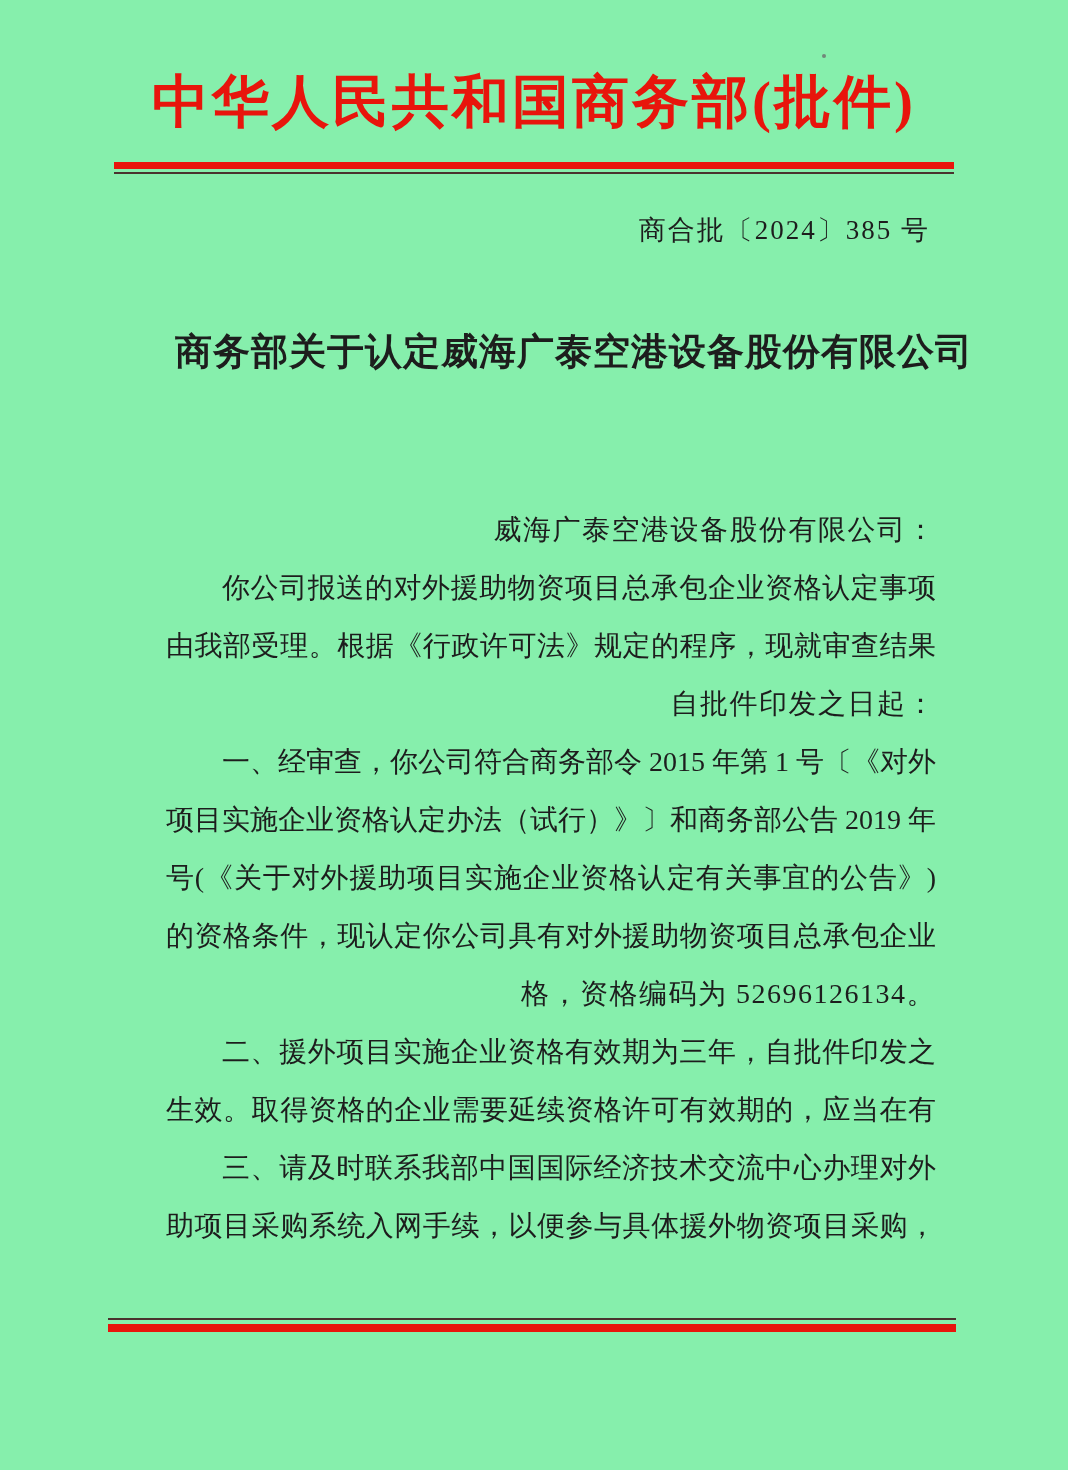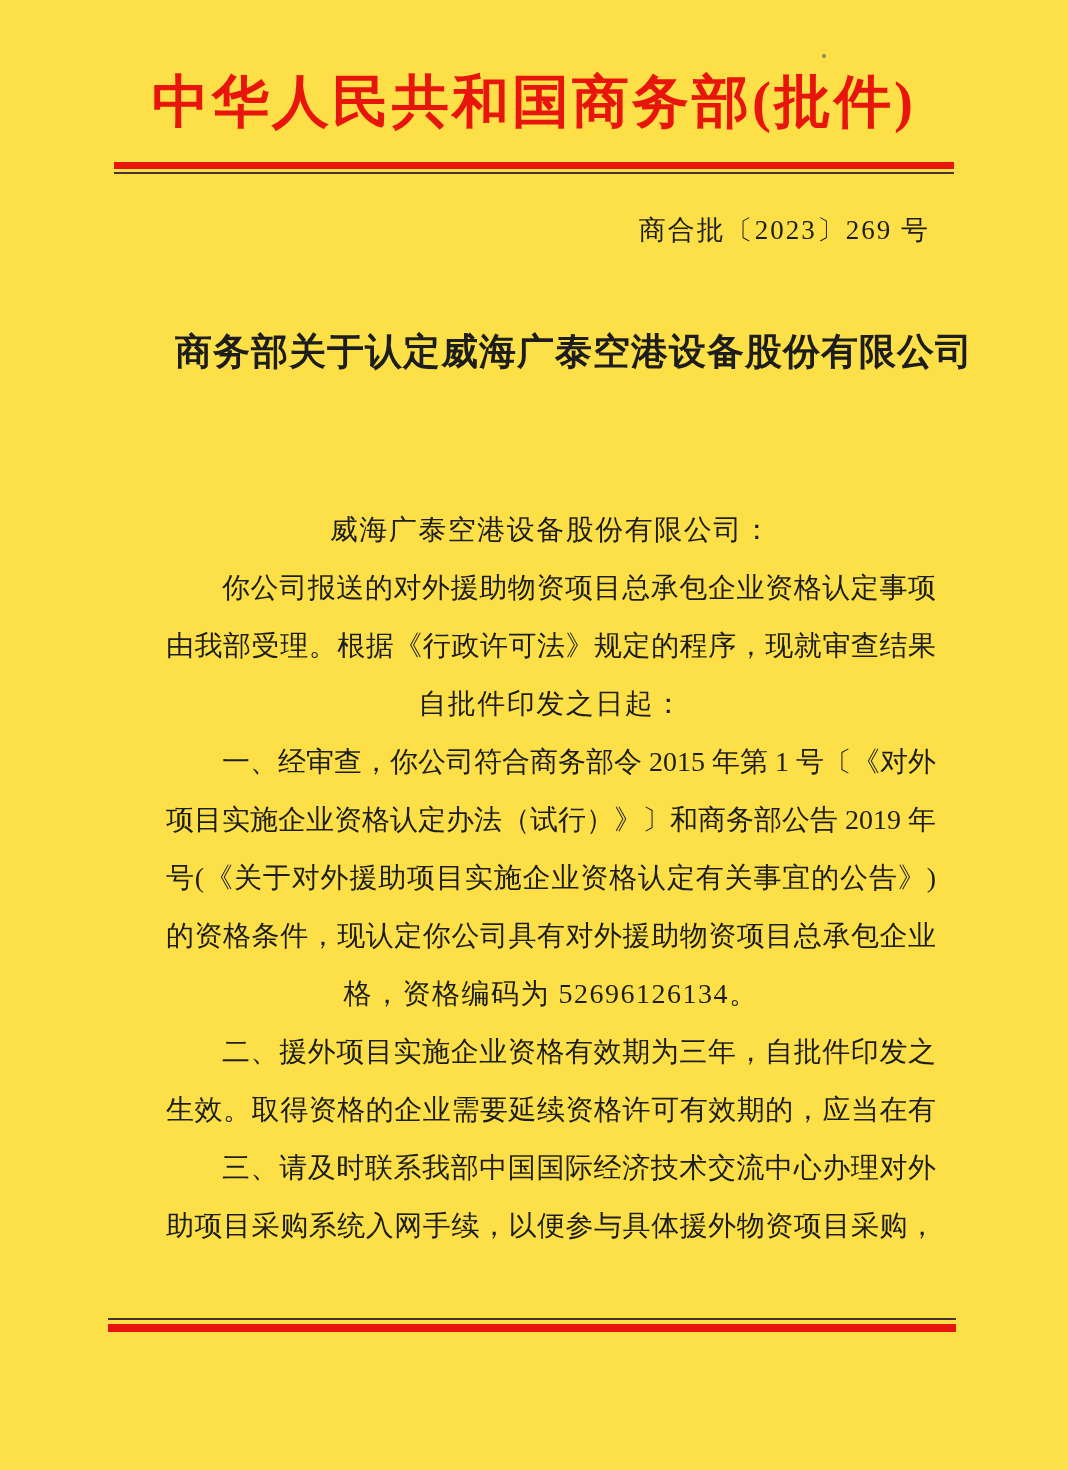--- a/index.html
+++ b/index.html
@@ -9,21 +9,21 @@
   }
   html, body {
     margin: 0;
     padding: 0;
     background: #ffffff;
   }
   .page {
     position: relative;
     width: 1068px;
     height: 1470px;
-    background: #fde047;
+    background: #86efac;
     overflow: hidden;
     font-family: "Liberation Serif", "DejaVu Serif", serif;
     color: var(--text);
   }
   .header-title {
     position: absolute;
     top: 64px;
     left: 0;
     width: 100%;
     text-align: center;
@@ -73,21 +73,21 @@
     overflow: hidden;
   }
   .line.justify {
     text-align: justify;
     text-align-last: justify;
   }
   .line.indent {
     text-indent: 56px;
   }
   .line.plain {
-    text-align: center;
+    text-align: right;
     letter-spacing: 1.5px;
   }
   .speck {
     position: absolute;
     top: 54px;
     left: 822px;
     width: 4px;
     height: 4px;
     border-radius: 50%;
     background: #6d6d6d;
@@ -99,21 +99,21 @@
 
 <div class="page">
 
   <div class="header-title">中华人民共和国商务部(批件)</div>
 
   <div class="speck"></div>
 
   <div class="rule rule-red-top"></div>
   <div class="rule rule-dark-top"></div>
 
-  <div class="doc-number">商合批〔2023〕269 号</div>
+  <div class="doc-number">商合批〔2024〕385 号</div>
 
   <div class="doc-title">
     <div>商务部关于认定威海广泰空港设备股份有限公司</div>
   </div>
 
   <div class="body-text">
     <div class="line plain">威海广泰空港设备股份有限公司：</div>
     <div class="line justify indent">你公司报送的对外援助物资项目总承包企业资格认定事项已</div>
     <div class="line justify">由我部受理。根据《行政许可法》规定的程序，现就审查结果及许</div>
     <div class="line plain">自批件印发之日起：</div>

